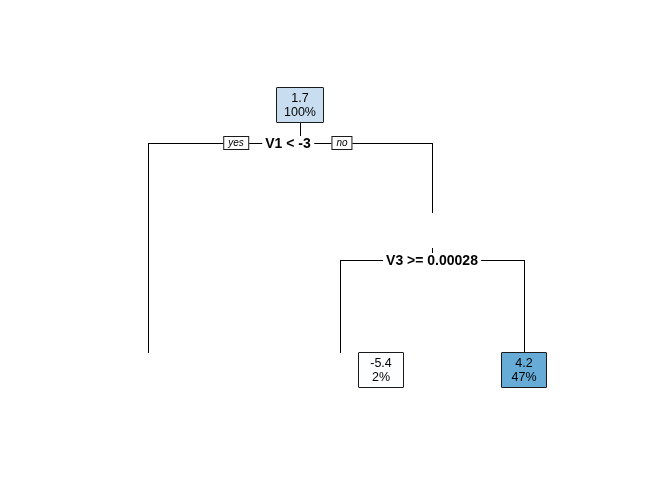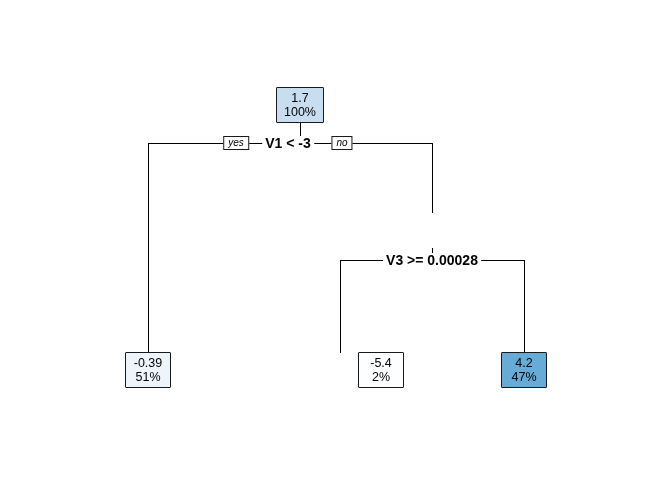--- a/index.html
+++ b/index.html
@@ -76,24 +76,20 @@
   <div class="split" style="left:288px; top:143px;">V1 &lt; -3</div>
   <div class="edgelabel" style="left:342px; top:143px;">no</div>
   <div class="split" style="left:432px; top:260px;">V3 &gt;= 0.00028</div>
 
   <div class="node" style="left: 300px; top: 87px; background-color: rgb(200, 221, 240);">
     <div>1.7</div>
     <div>100%</div>
   </div>
 
 
-  <div class="node" style="left: 148px; top: 352px; background-color: rgb(237, 245, 251);">
-    <div>-0.39</div>
-    <div>51%</div>
-  </div>
 
   <div class="node" style="left: 340px; top: 352px; background-color: rgb(253, 254, 255); margin-left: 41px;">
     <div>-5.4</div>
     <div>2%</div>
   </div>
 
   <div class="node" style="left: 524px; top: 352px; background-color: rgb(103, 171, 215);">
     <div>4.2</div>
     <div>47%</div>
   </div>

